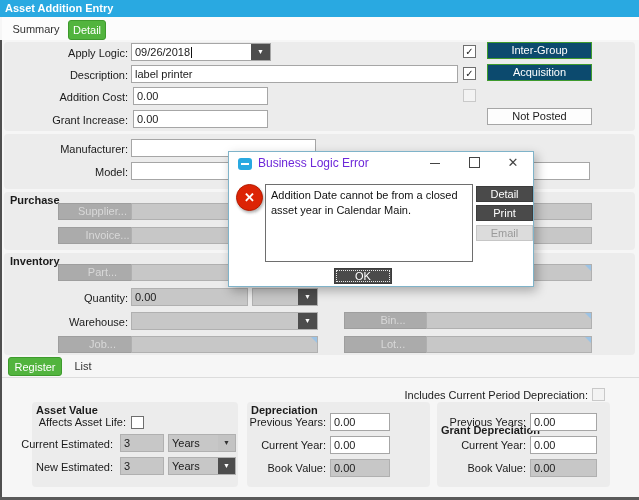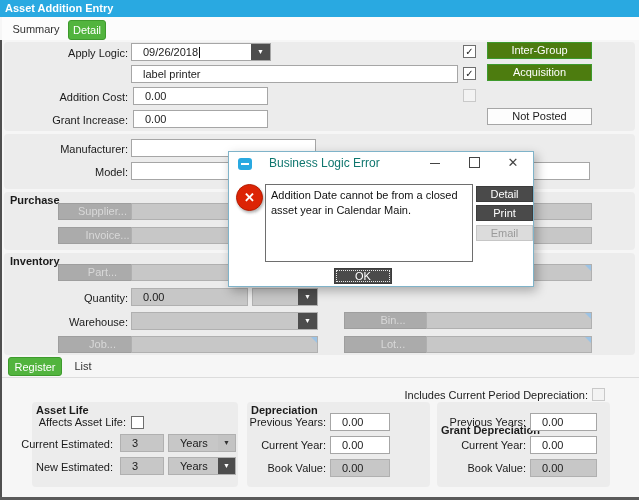--- a/index.html
+++ b/index.html
@@ -9,46 +9,46 @@
          font-size:11px; color:#1b1b1b; }
   .titlebar { position:absolute; left:0; top:0; width:639px; height:17px; background:#29A9E1;
               color:#fff; font-weight:bold; line-height:17px; padding-left:5px; }
   .tabstrip { position:absolute; left:2px; top:17px; width:637px; height:23px; background:#fcfcfc; }
   .leftborder { position:absolute; left:0; top:40px; width:2px; height:457px; background:#4f4f4f; }
   .bottomborder { position:absolute; left:0; top:497px; width:639px; height:3px; background:#5a5a5a; }
   .panel { position:absolute; background:#ececec; border-radius:4px; }
   .lbl { position:absolute; text-align:right; height:18px; line-height:18px; white-space:nowrap; }
   .hdr { position:absolute; font-weight:bold; white-space:nowrap; }
   .fld { position:absolute; background:#fff; border:1px solid #a6a6a6; line-height:16px;
-         padding:0 11px; overflow:hidden; white-space:nowrap; height:18px; }
+         padding:0 3px; overflow:hidden; white-space:nowrap; height:18px; }
   .num { }
   .gfld { background:#c7c7c7; border-color:#b0b0b0; }
   .btn { position:absolute; text-align:center; border:1px solid #a6a6a6; background:#fdfdfd;
          line-height:15px; height:17px; overflow:hidden; }
   .gbtn { background:#ababab; border-color:#9e9e9e; color:#d8d8d8;margin-left:20px; }
-  .greenbtn { background:#4d7c0f; border-color:#3E9A2D; color:#fff; }
+  .greenbtn { background:#0c4a6e; border-color:#3E9A2D; color:#fff; }
   .cb { position:absolute; width:13px; height:13px; background:#fff; border:1px solid #6e6e6e;
         text-align:center; line-height:11px; font-size:10px; color:#222; }
   .cbdis { border-color:#c9c9c9; background:#f3f3f3; }
   .dd { position:absolute; top:0; right:0; width:18px; height:16px; background:#4d4d4d; color:#fff;
         text-align:center; font-size:7px; line-height:16px; }
   .dd.lt { background:#c3c3c3; color:#333; }
   .bluecorner { position:absolute; top:0; right:0; width:0; height:0;
                 border-top:6px solid #9cc3e5; border-left:6px solid transparent; }
   .tab { position:absolute; text-align:center; line-height:19px; color:#333; }
   .tabactive { background:#52B43E; border:1px solid #3E9A2D; border-radius:3px; color:#fff; line-height:18px; }
   .divider { position:absolute; left:2px; top:377px; width:637px; height:1px; background:#dcdcdc; }
   .caret { display:inline-block; width:1px; height:11px; background:#111; vertical-align:-2px; margin-left:1px; }
 
   #dlg { position:absolute; left:228px; top:151px; width:306px; height:136px; background:#fff;
          border:1px solid #7fb3c9; box-shadow:3px 4px 10px rgba(0,0,0,.28); z-index:10; }
   .dlgtitle { position:absolute; left:0; top:0; width:100%; height:22px; background:#fff; }
   .appicon { position:absolute; left:9px; top:6px; width:14px; height:12px; background:#29A9E1; border-radius:3px; }
   .appicon span { position:absolute; left:3px; top:5px; width:8px; height:2px; background:#fff; }
-  .dlgtitletext { position:absolute; left:40px; top:0; height:22px; line-height:22px; font-size:12px; color:#0f766e; white-space:nowrap; }
+  .dlgtitletext { position:absolute; left:29px; top:0; height:22px; line-height:22px; font-size:12px; color:#6d28d9; white-space:nowrap; }
   .wctrl { position:absolute; top:0; width:26px; height:22px; text-align:center; line-height:22px; color:#444; }
   .wmin { position:absolute; left:8px; top:11px; width:10px; height:1px; background:#444; }
   .wmax { position:absolute; left:8px; top:5px; width:11px; height:11px; border:1px solid #444; background:#fff; }
   .erricon { position:absolute; left:7px; top:32px; width:27px; height:27px; border-radius:50%;
              background:#DC2405; border:1px solid #b51b00; color:#fff; text-align:center;
              line-height:25px; font-weight:bold; font-size:13px; box-shadow:1px 2px 3px rgba(0,0,0,.3); }
   .msgbox { position:absolute; left:36px; top:32px; width:208px; height:78px; background:#fff;
             border:1px solid #6e6e6e; padding:3px 5px; line-height:15px; color:#111; }
   .dlgbtn { position:absolute; left:247px; width:57px; height:16px; background:#4a4a4a;
             border:1px solid #3c3c3c; color:#fff; text-align:center; line-height:14px; }
@@ -79,20 +79,21 @@
   <div class="panel" style="left:4px;top:42px;width:631px;height:89px;"></div>
 
   <div class="lbl" style="left:20px;top:44px;width:108px;">Apply Logic:</div>
   <div class="fld" style="left:131px;top:43px;width:140px;">
     <span>09/26/2018</span><span class="caret"></span>
     <span class="dd" style="width:19px;"><span>▼</span></span>
   </div>
   <div class="cb" style="left:463px;top:45px;"><span>✓</span></div>
   <div class="btn greenbtn" style="left:487px;top:42px;width:105px;"><span>Inter-Group</span></div>
 
+  <div class="lbl" style="left:20px;top:66px;width:108px;">Description:</div>
   <div class="fld" style="left:131px;top:65px;width:327px;">
     <span>label printer</span>
   </div>
   <div class="cb" style="left:463px;top:67px;"><span>✓</span></div>
   <div class="btn greenbtn" style="left:487px;top:64px;width:105px;"><span>Acquisition</span></div>
 
   <div class="lbl" style="left:20px;top:88px;width:108px;">Addition Cost:</div>
   <div class="fld num" style="left:133px;top:87px;width:135px;">
     <span>0.00</span>
   </div>
@@ -159,21 +160,21 @@
   </div>
   <div class="tab" style="left:66px;top:357px;width:34px;height:19px;">
     <span>List</span>
   </div>
   <div class="divider"></div>
 
   <div class="lbl" style="left:316px;top:386px;width:272px;">Includes Current Period Depreciation:</div>
   <div class="cb cbdis" style="left:592px;top:388px;"></div>
 
   <div class="panel" style="left:32px;top:402px;width:206px;height:85px;"></div>
-  <div class="hdr" style="left:36px;top:404px;">Asset Life</div>
+  <div class="hdr" style="left:36px;top:404px;">Asset Value</div>
   <div class="lbl" style="left:30px;top:413px;width:96px;">Affects Asset Life:</div>
   <div class="cb" style="left:131px;top:416px;"></div>
   <div class="lbl" style="left:20px;top:435px;width:93px;">Current Estimated:</div>
   <div class="fld gfld num" style="left:120px;top:434px;width:44px;">
     <span>3</span>
   </div>
   <div class="fld gfld" style="left:168px;top:434px;width:68px;">
     <span>Years</span>
     <span class="dd lt" style="width:17px;"><span>▼</span></span>
   </div>

